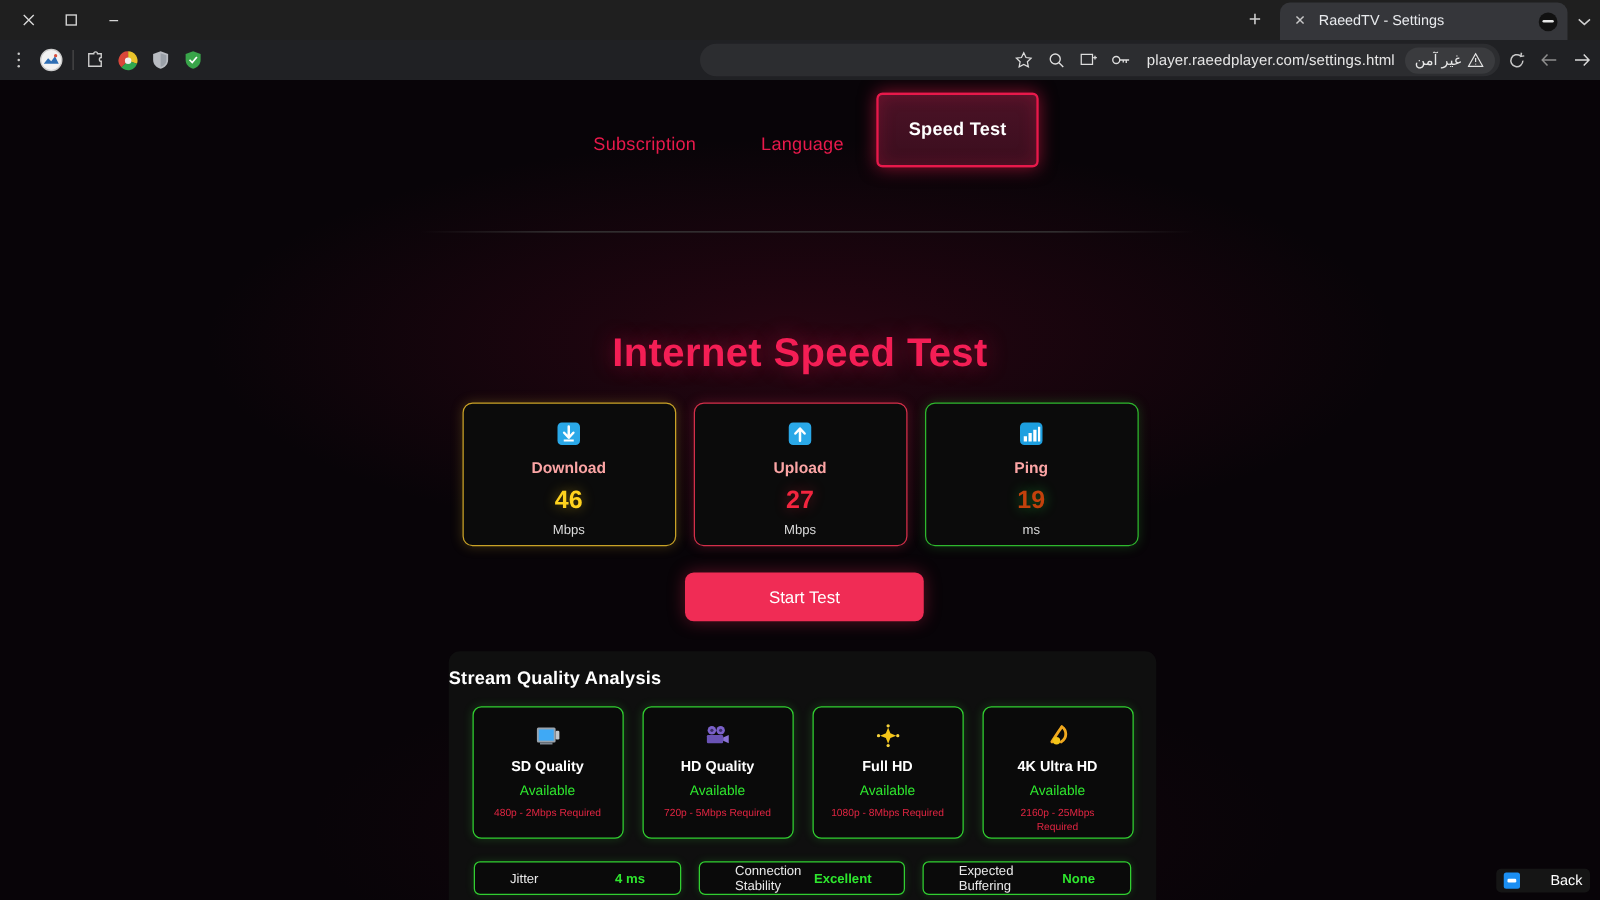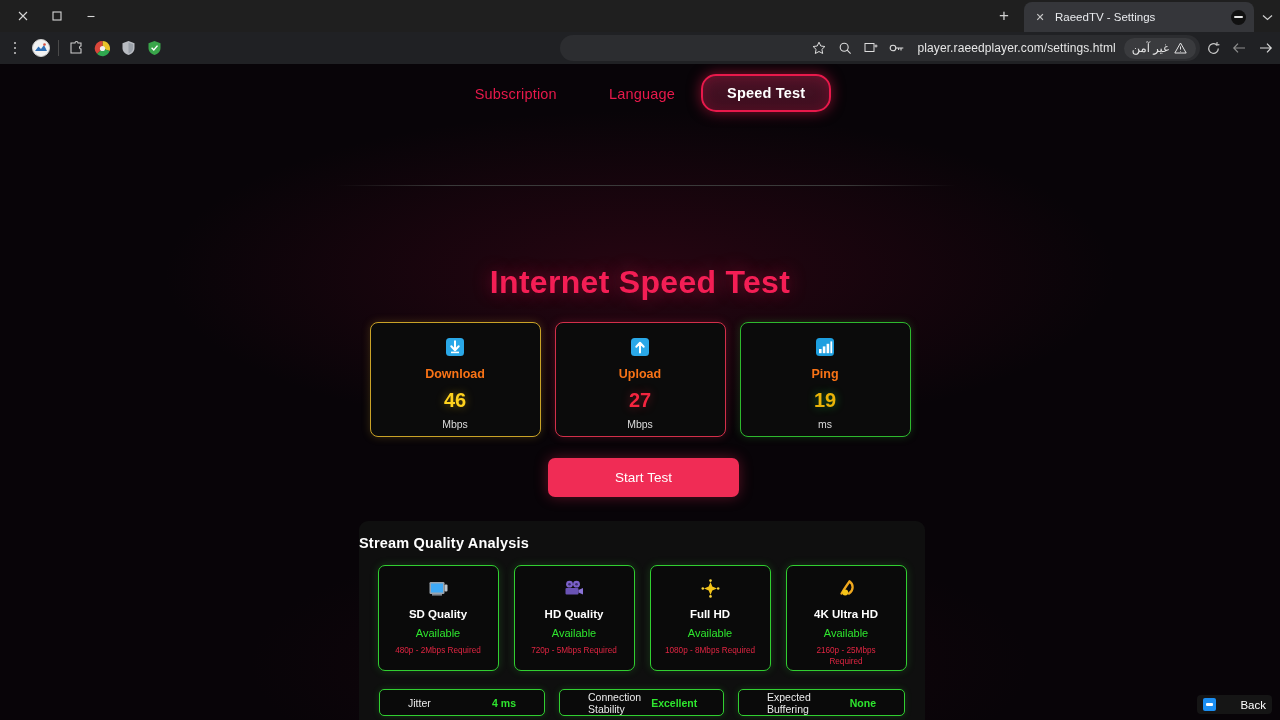--- a/index.html
+++ b/index.html
@@ -139,22 +139,22 @@
     font-size: 14.5px; color: #e8194b;
     padding: 10px 26px;
     background: transparent; border: none;
     font-family: "Liberation Sans", sans-serif;
     letter-spacing: .2px;
   }
   .nav-tab.active {
     color: #ffffff; font-weight: bold;
     background: linear-gradient(180deg, #4b1226, #3a0e1e);
     border: 2px solid #e8194b;
-    border-radius: 15px;
-    padding: 9px 24px;
+    border-radius: 5px;
+    padding: 20px 24px;
     box-shadow: 0 0 14px rgba(232,25,75,.55), inset 0 0 14px rgba(232,25,75,.22);
   }
   .tabs-rule {
     position: absolute;
     left: 336px; top: 121px; width: 620px; height: 1px;
     background: linear-gradient(90deg, rgba(70,70,70,0), #3a3a3a 18%, #3a3a3a 82%, rgba(70,70,70,0));
   }
 
   .title {
     position: absolute; left: 0; right: 0; top: 200px;
@@ -174,26 +174,26 @@
     border-radius: 8px;
     display: flex; flex-direction: column; align-items: center;
     padding-top: 13px;
   }
   .metric-card.dl { border: 1.5px solid #c9a227; box-shadow: 0 0 9px rgba(201,162,39,.25); }
   .metric-card.ul { border: 1.5px solid #d32f4a; box-shadow: 0 0 9px rgba(211,47,74,.25); }
   .metric-card.pg { border: 1.5px solid #2eb82e; box-shadow: 0 0 9px rgba(46,184,46,.25); }
 
   .metric-icon { height: 22px; display: flex; align-items: center; justify-content: center; }
   .metric-label {
-    margin-top: 9px; color: #f97316; font-size: 12.5px; font-weight: bold;
+    margin-top: 9px; color: #fca5a5; font-size: 12.5px; font-weight: bold;
   }
   .metric-value { margin-top: 8px; font-size: 20px; font-weight: bold; }
   .metric-value.dl { color: #ffd21e; text-shadow: 0 0 10px rgba(255,210,30,.4); }
   .metric-value.ul { color: #f4253f; text-shadow: 0 0 10px rgba(244,37,63,.4); }
-  .metric-value.pg { color: #eab308; text-shadow: 0 0 10px rgba(43,255,74,.4); }
+  .metric-value.pg { color: #c2410c; text-shadow: 0 0 10px rgba(43,255,74,.4); }
   .metric-unit { margin-top: 6px; color: #dcdcdc; font-size: 10.5px; }
 
   .start-btn {
     position: absolute; left: 548px; top: 394px;
     width: 191px; height: 39px;
     background: #f02c55; border: none; border-radius: 7px;
     color: #ffffff; font-size: 13.5px;
     font-family: "Liberation Sans", sans-serif;
     display: flex; align-items: center; justify-content: center;
     box-shadow: 0 0 14px rgba(240,44,85,.35);

